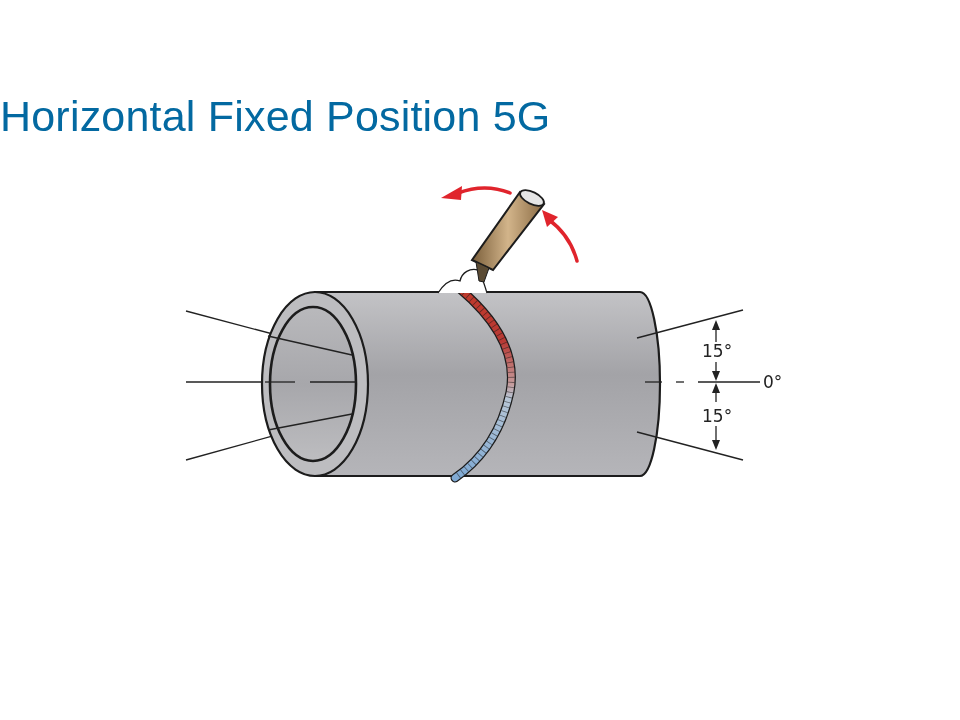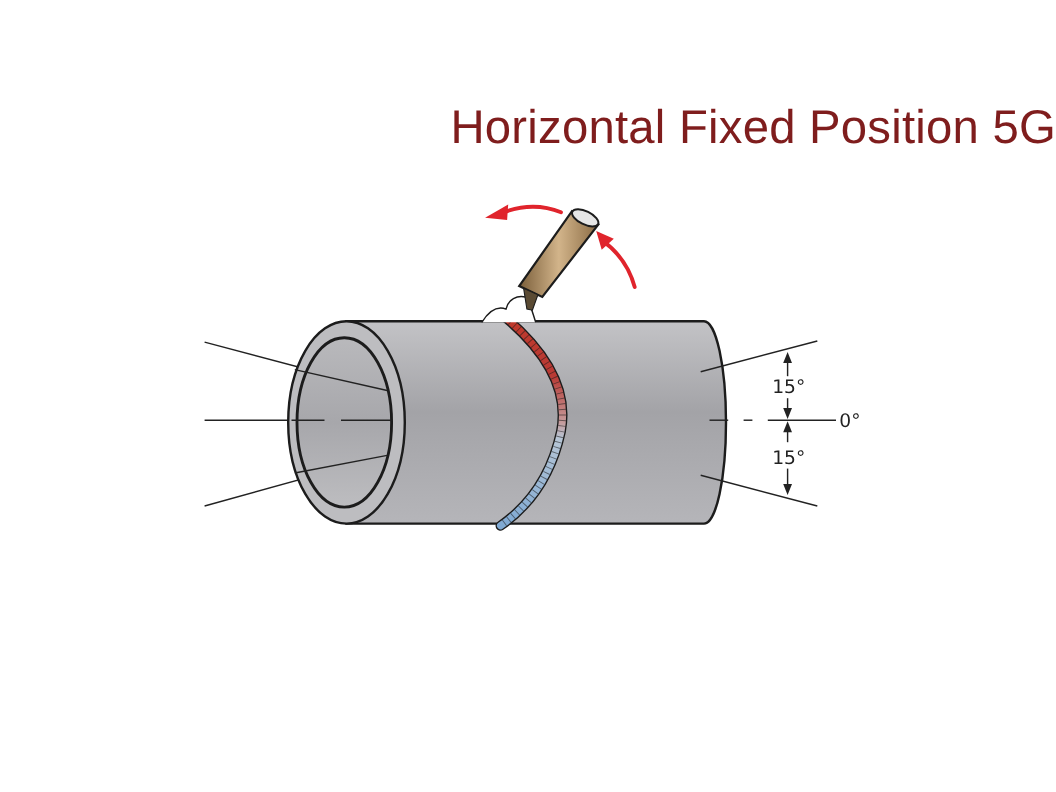--- a/index.html
+++ b/index.html
@@ -1,17 +1,17 @@
 <!DOCTYPE html>
 <html><head>
 <meta charset="utf-8">
 <style>
   html, body { margin:0; padding:0; background:#ffffff; }
   body { width:960px; height:720px; position:relative; overflow:hidden; font-family:"Liberation Sans", sans-serif; }
-  .title { position:absolute; left:0; top:92px; width:960px; text-align:right; font-size:43px; color:#7f1d1d; font-family:"Liberation Sans", sans-serif; letter-spacing:0.2px; }
+  .title { position:absolute; left:0; top:92px; width:960px; text-align:left; font-size:43px; color:#0369a1; font-family:"Liberation Sans", sans-serif; letter-spacing:0.2px; }
   svg { position:absolute; left:0; top:0; }
   .lbl { font-family:"DejaVu Sans", sans-serif; font-size:17px; fill:#222; }
 </style>
 </head>
 <body>
 
 <div class="title">Horizontal Fixed Position 5G</div>
 
 <svg width="960" height="720" viewBox="0 0 960 720">
   <defs>

